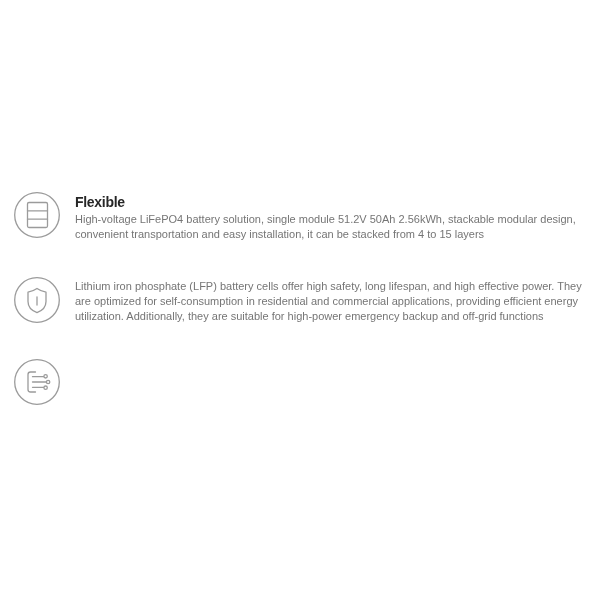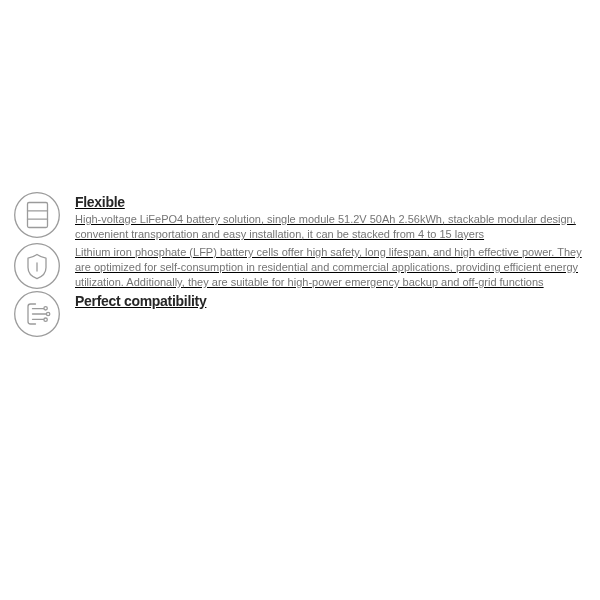--- a/index.html
+++ b/index.html
@@ -14,21 +14,21 @@
     position: relative;
     overflow: hidden;
   }
   .feature-list {
     position: absolute;
     top: 191px;
     left: 13px;
     width: 574px;
     display: flex;
     flex-direction: column;
-    text-decoration: underline;
+    gap: 34px;
   }
   .feature-item {
     display: flex;
     flex-direction: row;
     align-items: flex-start;
   }
   .feature-icon {
     flex: 0 0 auto;
     width: 48px;
     height: 48px;
@@ -107,17 +107,16 @@
         <path d="M22.5 14 L 17.5 14 C 16.1 14 15 15.1 15 16.5 L 15 31.5 C 15 32.9 16.1 34 17.5 34 L 22.5 34"></path>
         <line x1="19.5" y1="18.7" x2="30.5" y2="18.7"></line>
         <circle cx="32.6" cy="18.3" r="1.7"></circle>
         <line x1="19.5" y1="24" x2="33" y2="24"></line>
         <circle cx="35.1" cy="24" r="1.7"></circle>
         <line x1="19.5" y1="29.3" x2="30.5" y2="29.3"></line>
         <circle cx="32.6" cy="29.7" r="1.7"></circle>
       </svg>
     </div>
     <div class="feature-text">
-      <h3 class="feature-title">Perfect compatibility</h3>
     </div>
   </div>
 
 </div>
 
 </body></html>

